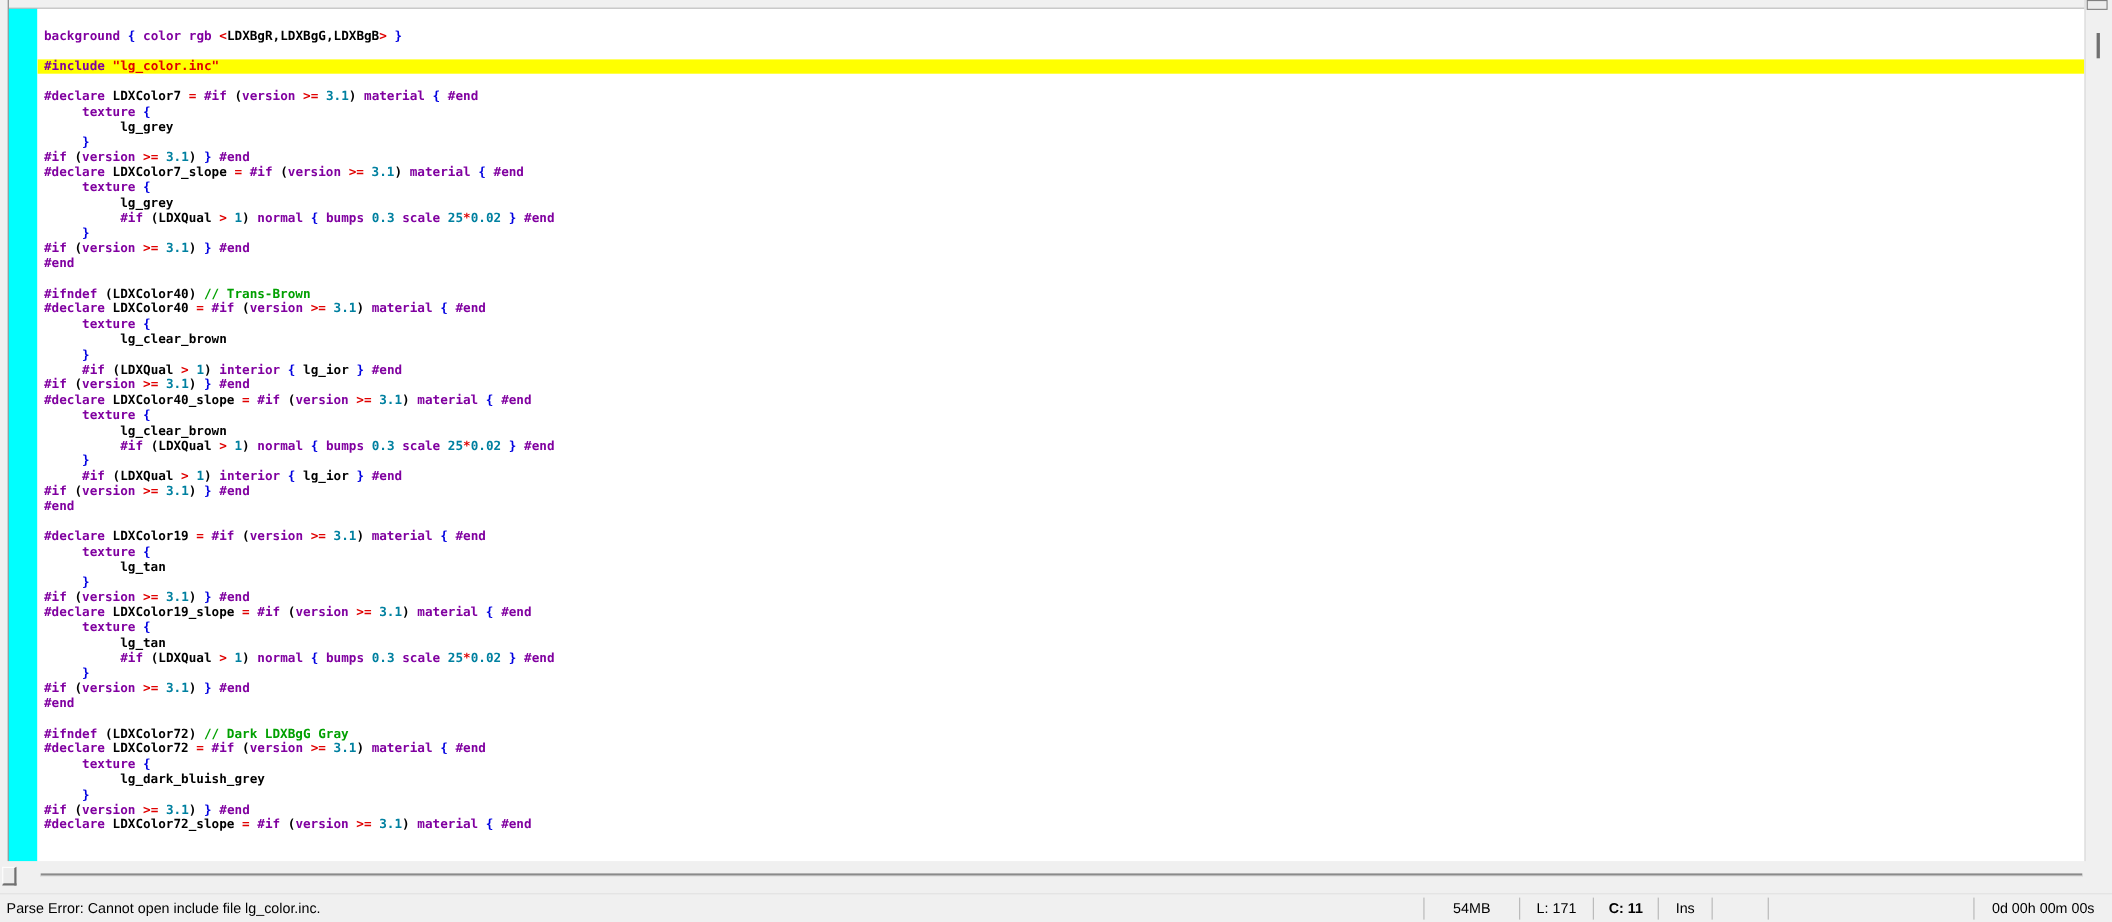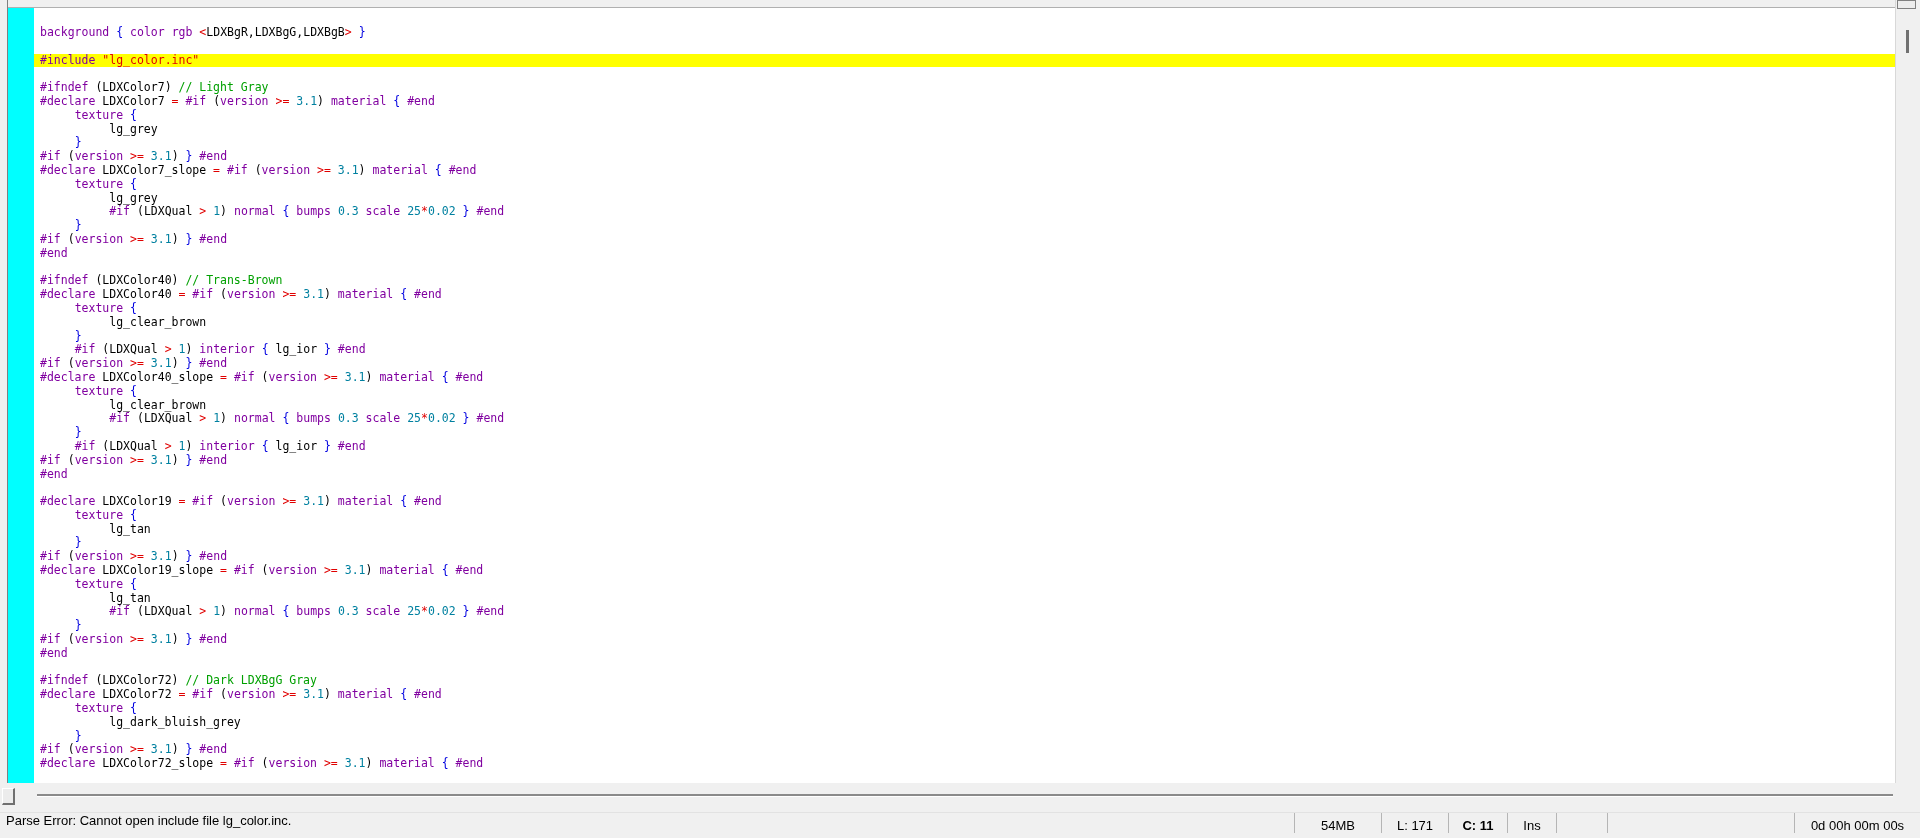--- a/index.html
+++ b/index.html
@@ -7,42 +7,42 @@
 
   
   .chrome-top{position:absolute;left:0;top:0;right:25px;height:7px;background:#f0f0f0;border-bottom:1px solid #b0b0b0;}
   .chrome-left{position:absolute;left:0;top:0;width:7px;height:783px;background:#f0f0f0;border-right:1px solid #808080;}
 
   
   .margin-bar{position:absolute;left:8px;top:8px;width:26px;height:775px;background:#00ffff;}
 
   
   .code-area{position:absolute;left:34px;top:8px;width:1861px;height:775px;background:#ffffff;overflow:hidden;padding-top:18px;box-sizing:border-box;}
-  .code-line{font-family:"DejaVu Sans Mono","Liberation Mono",monospace;font-size:11.5px;font-weight:normal;line-height:13.8px;height:13.8px;white-space:pre;padding-left:6px;}
+  .code-line{font-family:"DejaVu Sans Mono","Liberation Mono",monospace;font-size:11.5px;font-weight:bold;line-height:13.8px;height:13.8px;white-space:pre;padding-left:6px;}
   .code-line.hl{background:#ffff00;}
   .t-k{color:#8000a0;}
   .t-p{color:#000000;}
   .t-b{color:#0000e0;}
   .t-o{color:#e00000;}
   .t-n{color:#0080a0;margin-top:39px;}
   .t-s{color:#e00000;}
   .t-c{color:#00a000;}
 
   
   .vscroll{position:absolute;left:1895px;top:0;width:25px;height:783px;background:#f0f0f0;border-left:1px solid #d8d8d8;box-sizing:border-box;}
   .vscroll-btn{position:absolute;left:1px;top:0;width:19px;height:9px;background:#ececec;border:1px solid #808080;box-sizing:border-box;}
   .vscroll-thumb{position:absolute;left:10px;top:30px;width:3px;height:23px;background:#707070;}
 
   
   .bottom-strip{position:absolute;left:0;top:783px;width:1920px;height:29px;background:#f0f0f0;}
   .splitter-box{position:absolute;left:2px;top:5px;width:13px;height:17px;background:#ececec;border-top:1px solid #ffffff;border-left:1px solid #ffffff;border-right:2px solid #707070;border-bottom:2px solid #707070;box-sizing:border-box;}
   .h-divider{position:absolute;left:37px;right:27px;top:11px;height:2px;background:#8a8a8a;border-bottom:1px solid #ffffff;}
 
   
-  .status-bar{position:absolute;left:0;top:812px;width:1920px;height:26px;background:#f0f0f0;border-top:1px solid #e2e2e2;display:flex;font-family:"Liberation Sans","DejaVu Sans",sans-serif;font-size:13px;color:#000;box-sizing:border-box;}
+  .status-bar{position:absolute;left:0;top:812px;width:1920px;height:26px;background:#f0f0f0;border-top:1px solid #e2e2e2;display:flex;align-items:center;font-family:"Liberation Sans","DejaVu Sans",sans-serif;font-size:13px;color:#000;box-sizing:border-box;}
   .status-message{flex:1 1 auto;padding-left:6px;white-space:nowrap;overflow:hidden;}
   .status-sep{flex:0 0 1px;width:1px;height:20px;background:#b5b5b5;}
   .status-cell{flex:0 0 auto;display:flex;align-items:center;justify-content:center;height:100%;white-space:nowrap;}
   .w-mem{width:86px;} .w-line{width:66px;} .w-col{width:58px;font-weight:bold;} .w-ins{width:48px;}
   .w-e1{width:50px;} .w-e2{width:186px;} .w-timer{flex:1 0 124px;max-width:125px;}
 </style>
 </head>
 <body>
 
 <div class="screen">
@@ -50,21 +50,20 @@
   <div class="chrome-top"></div>
   <div class="chrome-left"></div>
 
   <div class="margin-bar"></div>
 
   <div class="code-area" id="code-area">
       <div class="code-line"><span class="t-k">background</span><span class="t-p"> </span><span class="t-b">{</span><span class="t-p"> </span><span class="t-k">color</span><span class="t-p"> </span><span class="t-k">rgb</span><span class="t-p"> </span><span class="t-o">&lt;</span><span class="t-p">LDXBgR,LDXBgG,LDXBgB</span><span class="t-o">&gt;</span><span class="t-p"> </span><span class="t-b">}</span></div>
       <div class="code-line"></div>
       <div class="code-line hl"><span class="t-k">#include</span><span class="t-p"> </span><span class="t-s">"lg_color.inc"</span></div>
       <div class="code-line"></div>
-      <div class="code-line"><span class="t-k">#ifndef</span><span class="t-p"> (LDXColor7) </span><span class="t-c">// Light Gray</span></div>
       <div class="code-line"><span class="t-k">#declare</span><span class="t-p"> LDXColor7 </span><span class="t-o">=</span><span class="t-p"> </span><span class="t-k">#if</span><span class="t-p"> (</span><span class="t-k">version</span><span class="t-p"> </span><span class="t-o">&gt;=</span><span class="t-p"> </span><span class="t-n">3.1</span><span class="t-p">) </span><span class="t-k">material</span><span class="t-p"> </span><span class="t-b">{</span><span class="t-p"> </span><span class="t-k">#end</span></div>
       <div class="code-line"><span class="t-p">     </span><span class="t-k">texture</span><span class="t-p"> </span><span class="t-b">{</span></div>
       <div class="code-line"><span class="t-p">          lg_grey</span></div>
       <div class="code-line"><span class="t-p">     </span><span class="t-b">}</span></div>
       <div class="code-line"><span class="t-k">#if</span><span class="t-p"> (</span><span class="t-k">version</span><span class="t-p"> </span><span class="t-o">&gt;=</span><span class="t-p"> </span><span class="t-n">3.1</span><span class="t-p">) </span><span class="t-b">}</span><span class="t-p"> </span><span class="t-k">#end</span></div>
       <div class="code-line"><span class="t-k">#declare</span><span class="t-p"> LDXColor7_slope </span><span class="t-o">=</span><span class="t-p"> </span><span class="t-k">#if</span><span class="t-p"> (</span><span class="t-k">version</span><span class="t-p"> </span><span class="t-o">&gt;=</span><span class="t-p"> </span><span class="t-n">3.1</span><span class="t-p">) </span><span class="t-k">material</span><span class="t-p"> </span><span class="t-b">{</span><span class="t-p"> </span><span class="t-k">#end</span></div>
       <div class="code-line"><span class="t-p">     </span><span class="t-k">texture</span><span class="t-p"> </span><span class="t-b">{</span></div>
       <div class="code-line"><span class="t-p">          lg_grey</span></div>
       <div class="code-line"><span class="t-p">          </span><span class="t-k">#if</span><span class="t-p"> (LDXQual </span><span class="t-o">&gt;</span><span class="t-p"> </span><span class="t-n">1</span><span class="t-p">) </span><span class="t-k">normal</span><span class="t-p"> </span><span class="t-b">{</span><span class="t-p"> </span><span class="t-k">bumps</span><span class="t-p"> </span><span class="t-n">0.3</span><span class="t-p"> </span><span class="t-k">scale</span><span class="t-p"> </span><span class="t-n">25</span><span class="t-o">*</span><span class="t-n">0.02</span><span class="t-p"> </span><span class="t-b">}</span><span class="t-p"> </span><span class="t-k">#end</span></div>
       <div class="code-line"><span class="t-p">     </span><span class="t-b">}</span></div>

